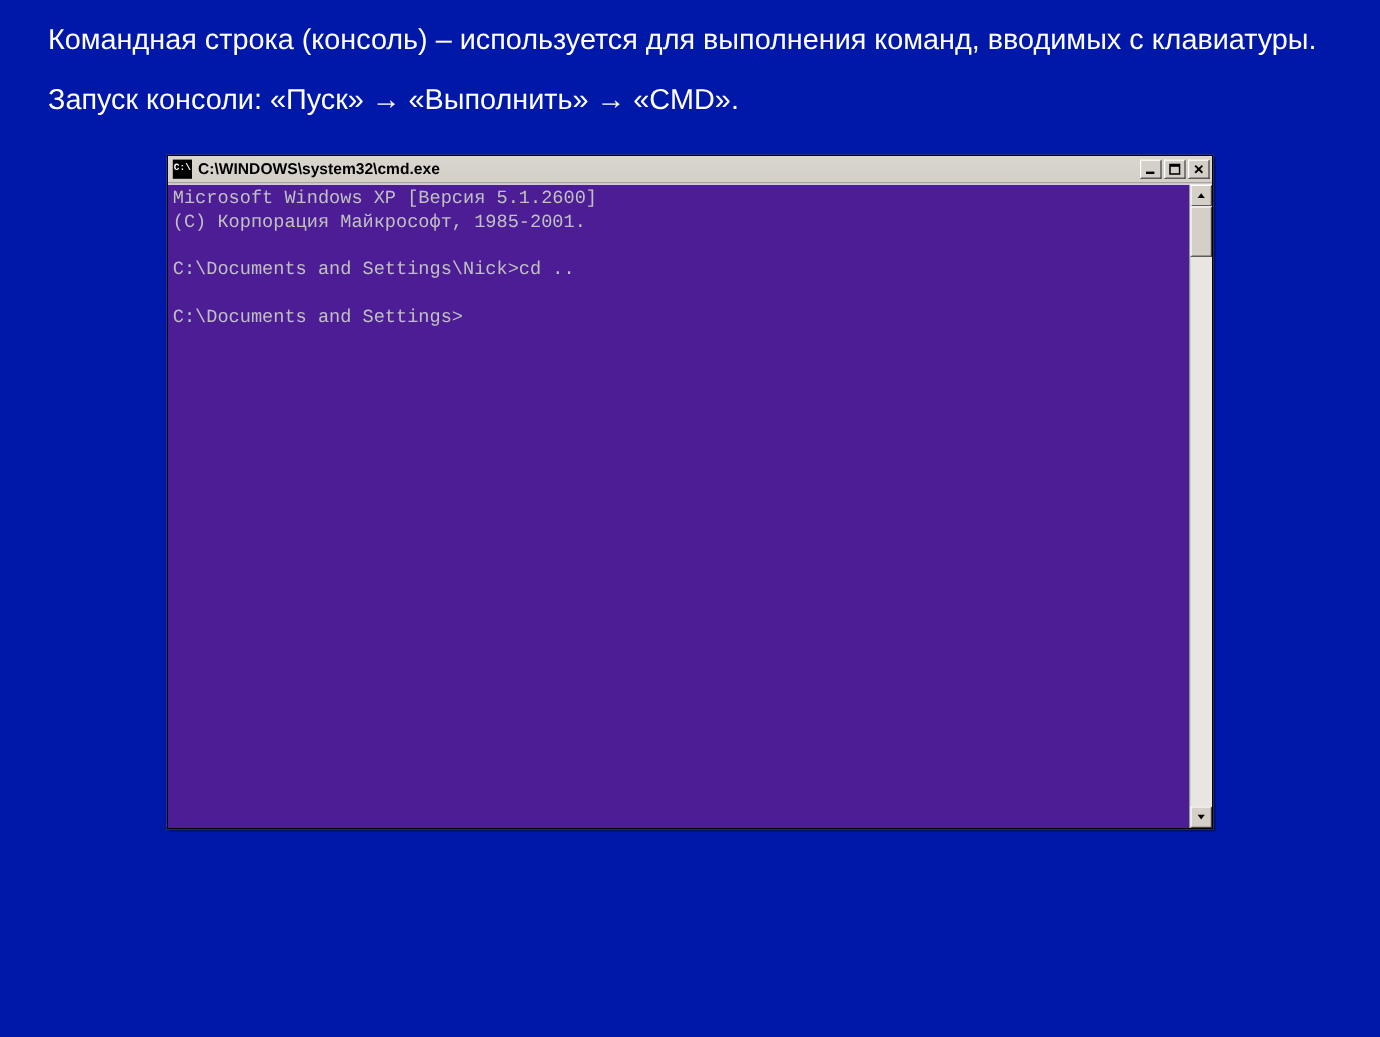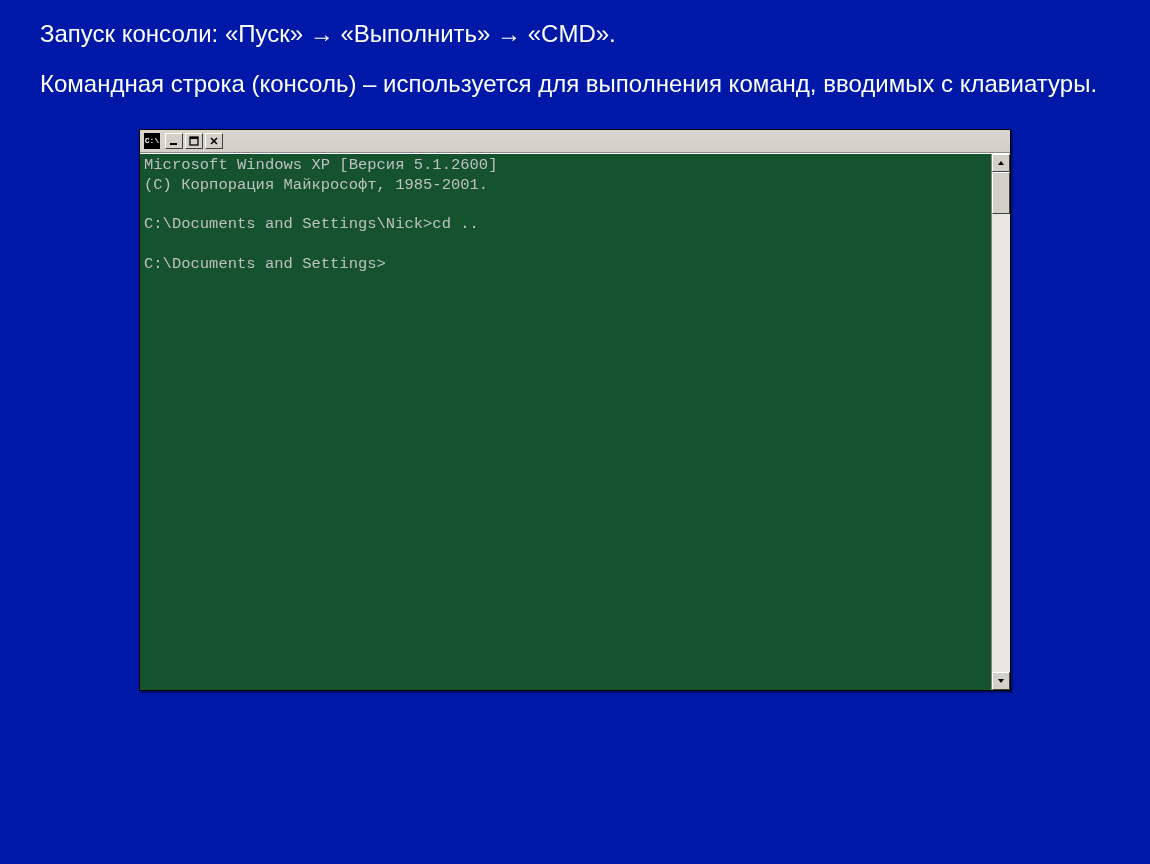--- a/index.html
+++ b/index.html
@@ -90,21 +90,21 @@
   }
   .win-btn svg { display: block; }
 
   .cmd-client {
     display: flex;
     border-top: 1px solid #fff;
   }
   .cmd-body {
     flex: 1;
     height: 536px;
-    background: #14532d;
+    background: #4c1d95;
     color: #c0c0c0;
     font-family: "Courier New", monospace;
     font-size: 15.5px;
     line-height: 1.28;
     padding: 2px 4px;
     box-sizing: border-box;
     white-space: pre;
   }
   .vscroll {
     width: 18px;
@@ -145,27 +145,28 @@
     border-bottom-color: #404040;
     box-sizing: border-box;
   }
 </style>
 </head>
 <body>
 
 <div class="slide">
 
 
+  <p class="para justify">Командная строка (консоль) – используется для выполнения команд, вводимых с клавиатуры.</p>
+
   <p class="para">Запуск консоли: «Пуск» → «Выполнить» → «CMD».</p>
-
-  <p class="para justify">Командная строка (консоль) – используется для выполнения команд, вводимых с клавиатуры.</p>
 
   <div class="cmd-window">
     <div class="titlebar">
       <div class="appicon">C:\</div>
+      <div class="title-text">C:\WINDOWS\system32\cmd.exe</div>
       <div class="win-controls">
         <div class="win-btn">
           <svg width="10" height="10" viewBox="0 0 10 10">
               <rect x="1" y="7" width="7" height="2" fill="#000"></rect>
             </svg>
         </div>
         <div class="win-btn">
           <svg width="10" height="10" viewBox="0 0 10 10">
               <rect x="1" y="1" width="8" height="8" fill="none" stroke="#000" stroke-width="1.3"></rect>
               <rect x="1" y="1" width="8" height="2" fill="#000"></rect>

